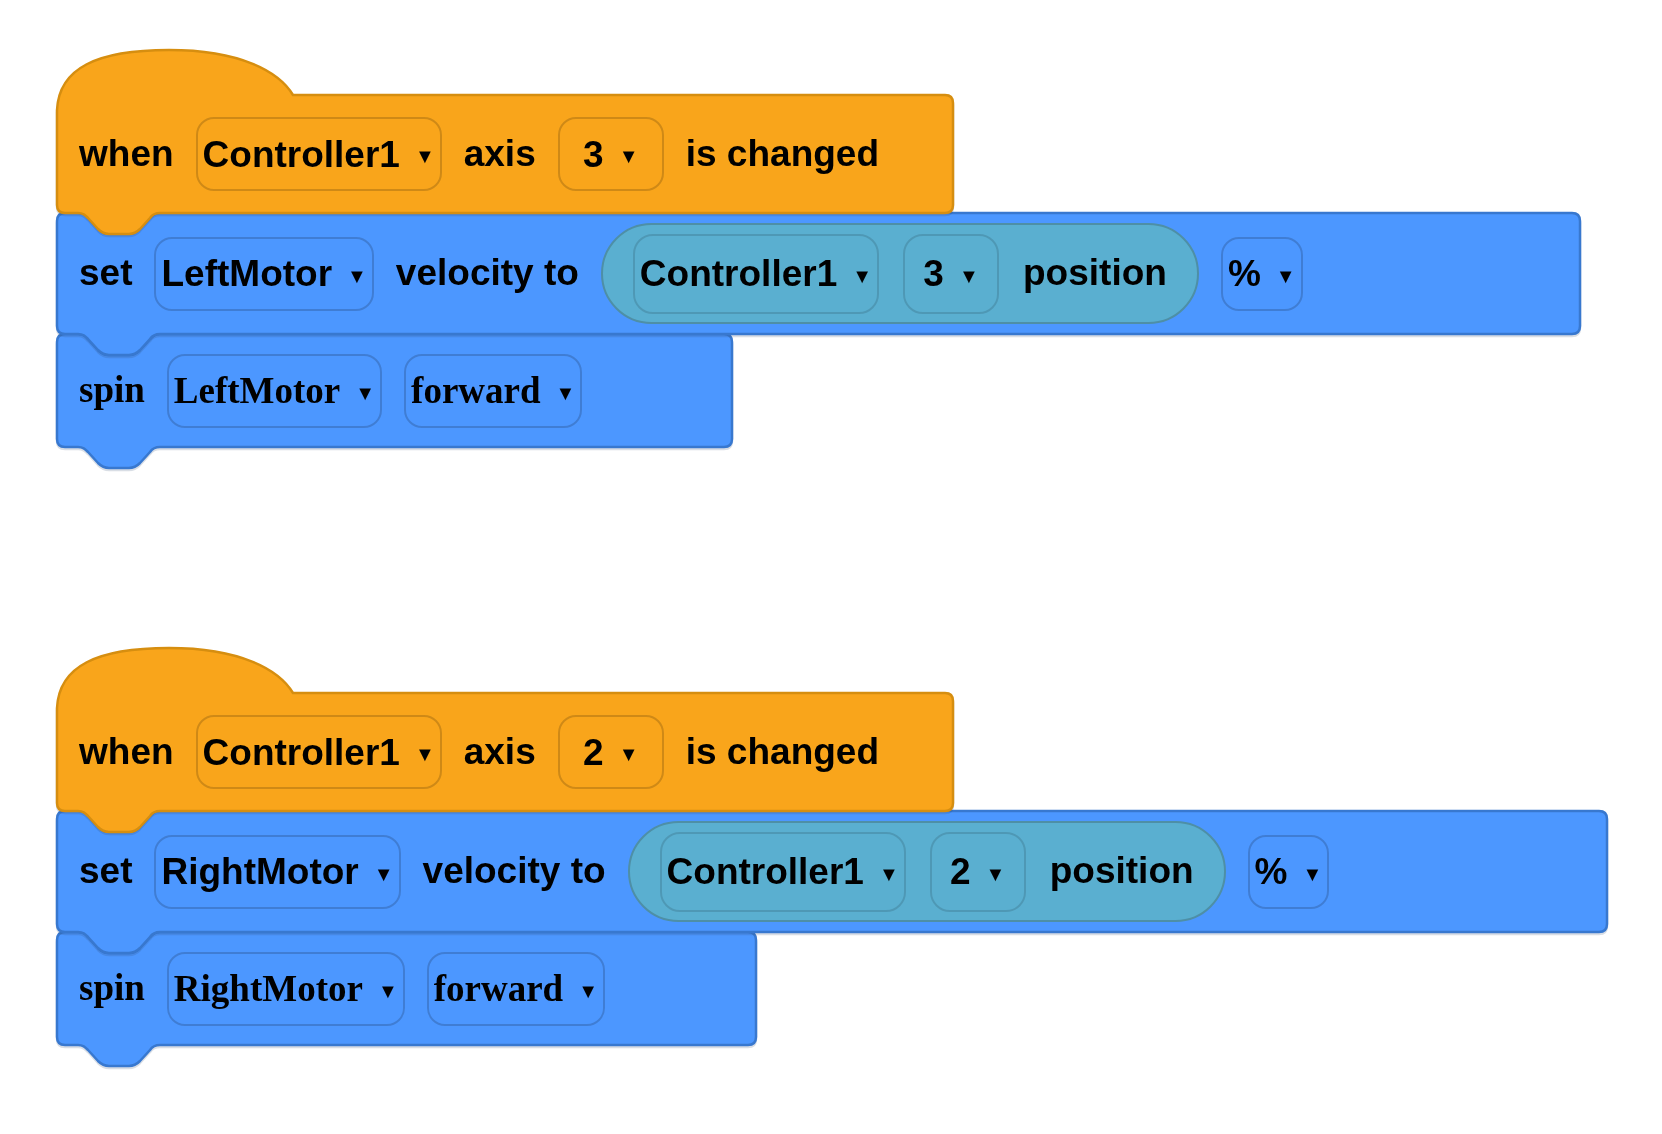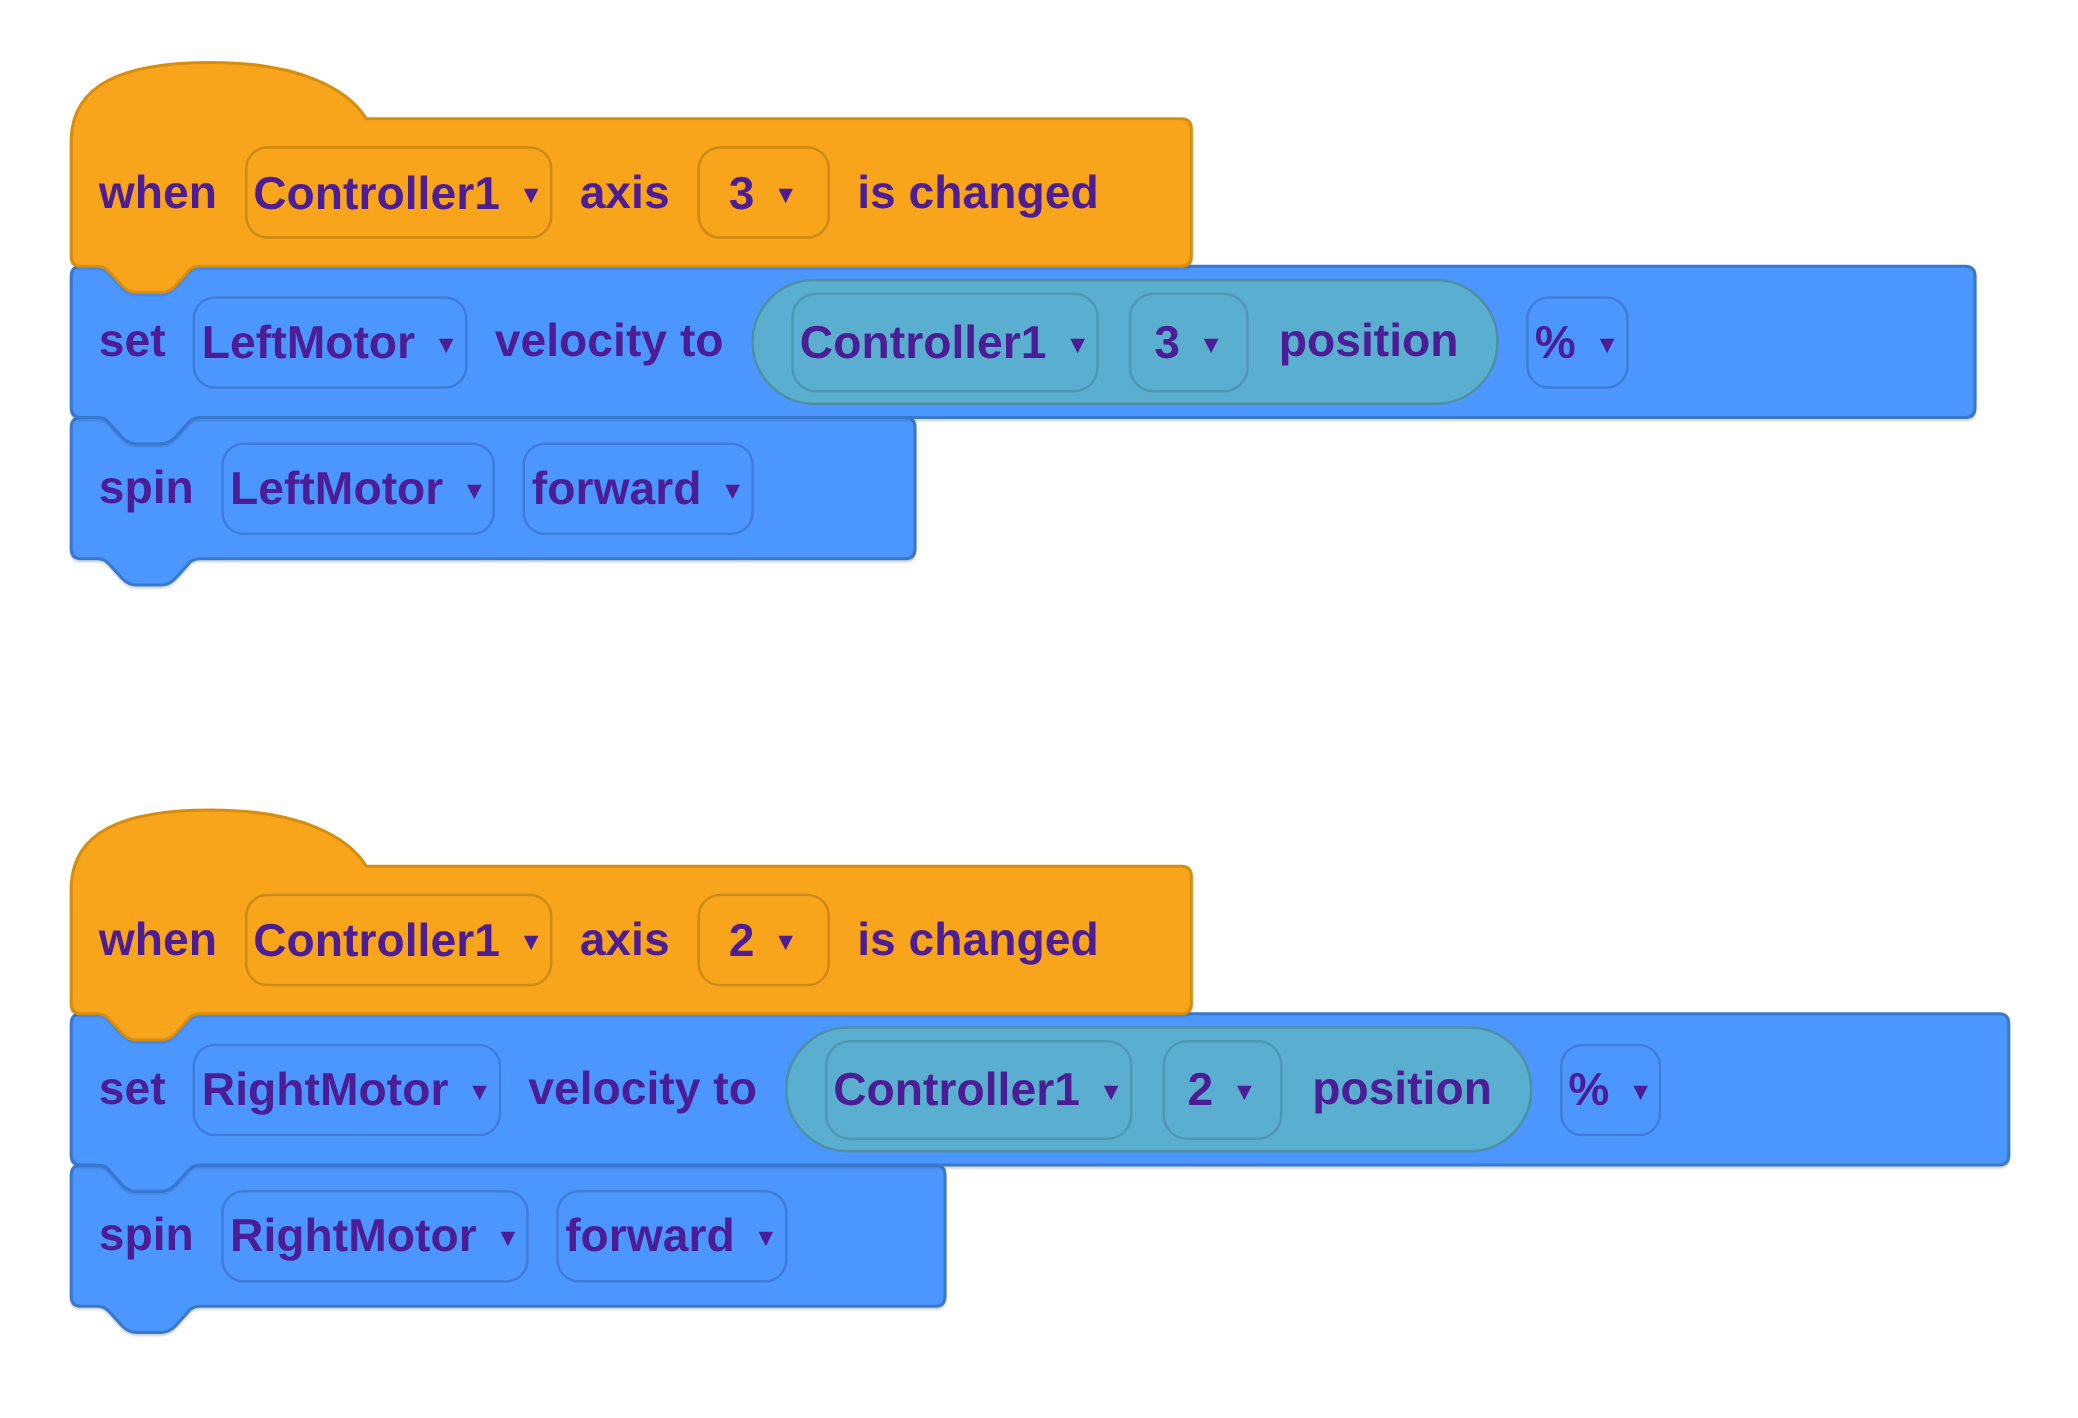--- a/index.html
+++ b/index.html
@@ -1,25 +1,25 @@
 <!DOCTYPE html>
 <html><head>
 <meta charset="utf-8">
 <style>
   html,body { margin:0; padding:0; background:#ffffff; }
   .canvas {
     position:relative; width:1662px; height:1134px; background:#ffffff;
-    font-family:"Liberation Sans", sans-serif; font-weight:bold; color:#4c1d95;
+    font-family:"Liberation Sans", sans-serif; font-weight:bold; color:#000000;
     overflow:hidden;
   }
   .stack { position:absolute; }
   .block { position:absolute; }
   .block-hat  { z-index:3; }
   .block-set  { z-index:2; }
-  .block-spin { z-index:1; }
+  .block-spin { z-index:1;font-family:Liberation Serif, serif; }
   .shape { position:absolute; display:block; overflow:visible;
            filter: drop-shadow(0 2.5px 0 rgba(45,70,110,0.18)); }
   .p-hat { fill:#F9A51B; stroke:#D68E10; stroke-width:2.5; }
   .p-act { fill:#4C97FF; stroke:#3878CF; stroke-width:2.5; }
   .row {
     position:absolute; left:0; top:0; width:100%; height:100%;
     display:flex; align-items:center; gap:22px;
     padding-left:22px; box-sizing:border-box; z-index:5; white-space:nowrap;
   }
   .label { font-size:37px; line-height:1.1; }

